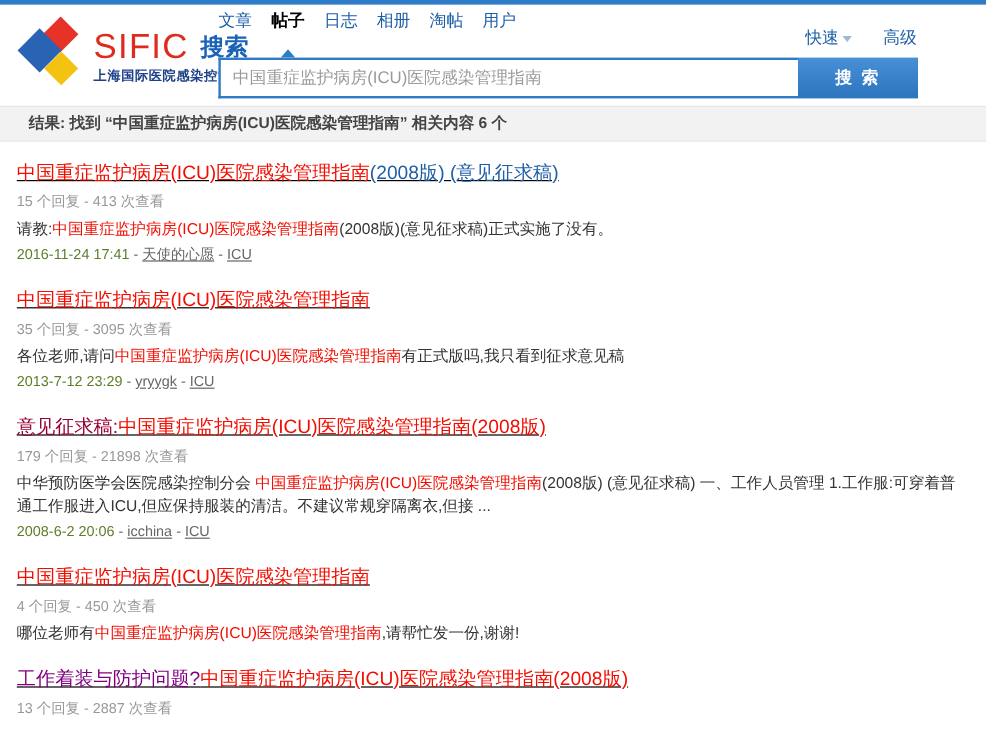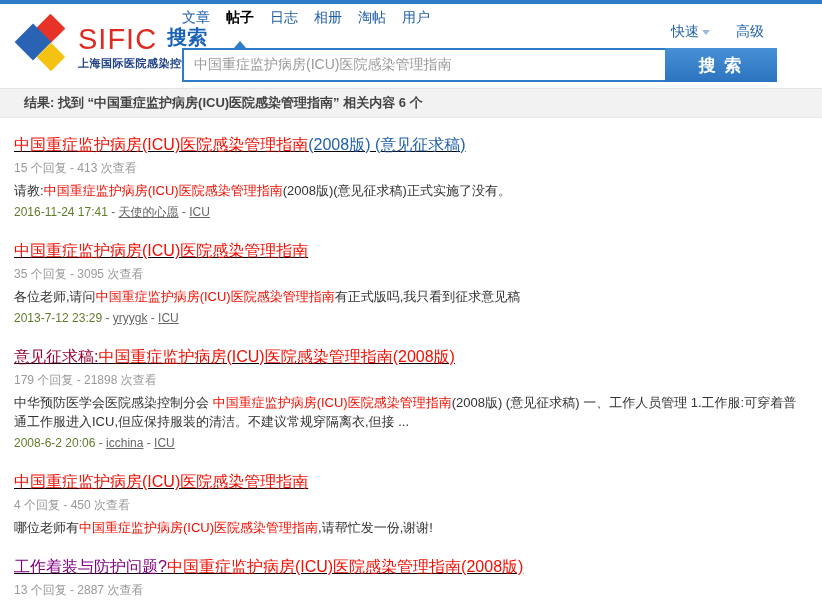--- a/index.html
+++ b/index.html
@@ -14,43 +14,43 @@
   .topbar{height:4px;background:var(--accent-blue);}
   .header{position:relative;height:84px;background:#fff;}
   
   .logo{position:absolute;left:16px;top:12px;display:flex;align-items:flex-start;cursor:pointer;}
   .diamonds{position:relative;width:58px;height:58px;}
   .dm{position:absolute;}
   .dm-red{width:21px;height:21px;left:24px;top:2px;background:#e63227;transform:rotate(45deg);}
   .dm-blue{width:26px;height:26px;left:4px;top:13px;background:#2b63b4;transform:rotate(45deg);}
   .dm-yellow{width:20px;height:20px;left:25px;top:31px;background:#f4c211;transform:rotate(45deg);}
   .logo-text{margin-left:4px;margin-top:8px;}
-  .logo-line1{display:flex;align-items:flex-start;gap:10px;}
+  .logo-line1{display:flex;align-items:center;gap:10px;}
   .sific{color:var(--logo-red);font-size:29px;line-height:30px;letter-spacing:1px;}
   .logo-sou{color:#1a62b8;font-size:20px;font-weight:bold;}
   .logo-sub{color:var(--logo-navy);font-size:11px;font-weight:bold;margin-top:2px;letter-spacing:0.5px;}
   
   .navtabs{position:absolute;left:182px;top:5px;display:flex;}
   .tab{font-size:14px;color:var(--link-blue);margin-right:16px;cursor:pointer;text-decoration:none;}
   .tab.active{color:#000;font-weight:bold;}
   .quicklinks{position:absolute;right:58px;top:19px;display:flex;gap:26px;}
   .qlink{font-size:14px;color:var(--link-blue);cursor:pointer;text-decoration:none;white-space:nowrap;text-align:center;}
   .caret{display:inline-block;width:0;height:0;border-left:4px solid transparent;
     border-right:4px solid transparent;border-top:5px solid #9db9d6;margin-left:3px;vertical-align:middle;}
   
   .search-row{position:absolute;left:182px;top:44px;display:flex;}
   .tab-pointer{position:absolute;left:52px;top:-7px;width:0;height:0;
     border-left:6px solid transparent;border-right:6px solid transparent;
     border-bottom:7px solid var(--accent-blue);}
   .search-input{width:483px;height:34px;border:2px solid var(--accent-blue);border-right:none;
     padding:0 10px;font-size:14px;color:#9a9a9a;outline:none;
     font-family:"Liberation Sans","DejaVu Sans",sans-serif;}
-  .search-btn{width:112px;height:34px;border:none;cursor:pointer;
+  .search-btn{width:100px;height:34px;border:none;cursor:pointer;
     background:linear-gradient(180deg,#4790d6,#2c74be);
-    color:#fff;font-size:17px;font-weight:bold;letter-spacing:2px;
+    color:#fff;font-size:14px;font-weight:bold;letter-spacing:2px;
     font-family:"Liberation Sans","DejaVu Sans",sans-serif;}
   
   .results-bar{height:30px;background:var(--bar-bg);border-top:1px solid #e3e3e3;
     border-bottom:1px solid #e8e8e8;display:flex;align-items:center;padding-left:24px;}
   .results-bar span{font-size:13px;font-weight:bold;color:#444;}
   
   .results{padding:16px 16px 0 14px;}
   .result{margin-bottom:19px;}
   .r-title{font-size:16px;line-height:22px;text-decoration:underline;cursor:pointer;display:inline;}
   .r-title .seg-kw{color:var(--keyword-red);}

